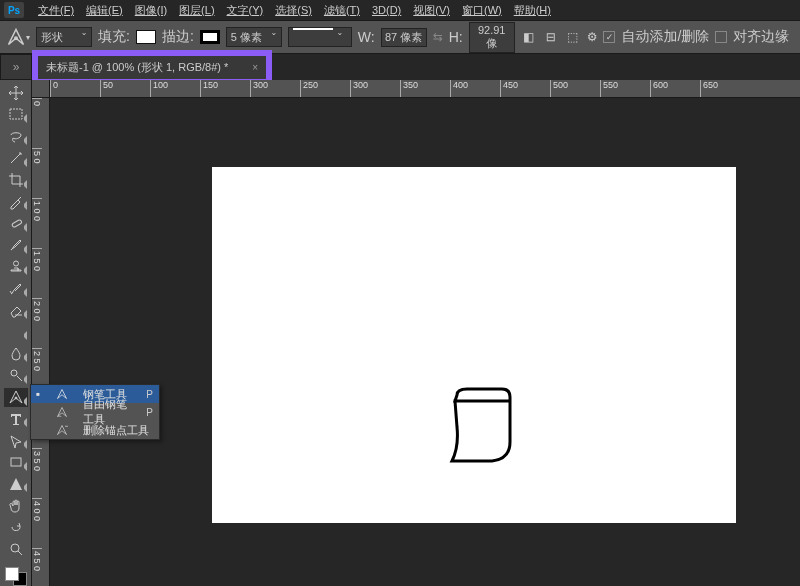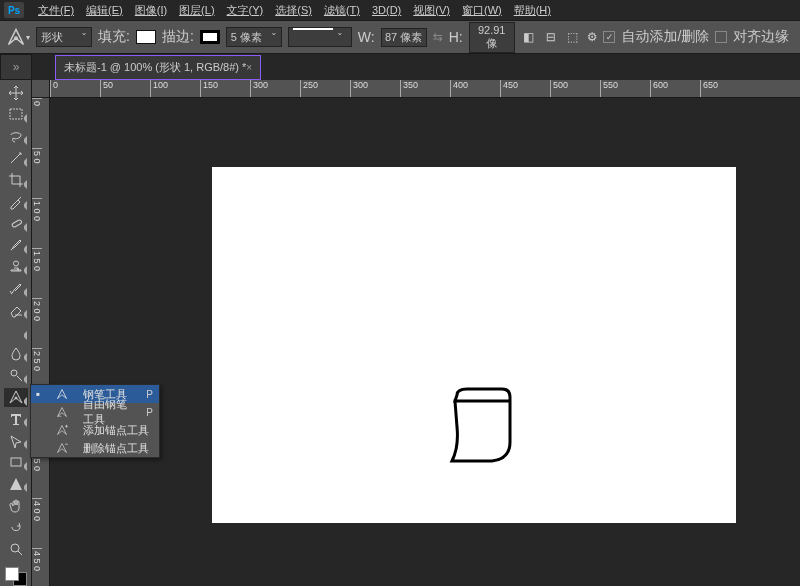--- a/index.html
+++ b/index.html
@@ -25,21 +25,21 @@
 .align-icon { width: 16px; height: 16px; color: #ccc; display: flex; align-items: center; justify-content: center; font-size: 12px; }
 .gear-icon { color: #ccc; font-size: 12px; }
 .cb { width: 12px; height: 12px; border: 1px solid #888; display: flex; align-items: center; justify-content: center; color: #ccc; font-size: 9px; }
 .cb.checked::before { content: "✓"; }
 
 
 .flyout-tab { position: absolute; left: 0; top: 54px; width: 32px; height: 26px; background: #383838; display: flex; align-items: center; justify-content: center; color: #999; font-size: 12px; border: 1px solid #1a1a1a; }
 
 
 .doctabs { position: absolute; left: 32px; top: 54px; height: 26px; display: flex; align-items: center; }
-.doctab { background: #383838; color: #ccc; font-size: 11px; padding: 4px 8px; display: flex; align-items: center; gap: 0; border: 1px solid #8b5cf6; margin-left: 23px; }
+.doctab { background: #383838; color: #ccc; font-size: 11px; padding: 4px 8px; display: flex; align-items: center; gap: 24px; border: 6px solid #8b5cf6; }
 .doctab .x { color: #999; cursor: pointer; font-size: 10px; }
 
 
 .toolbar { position: absolute; left: 0; top: 80px; width: 32px; height: 506px; background: #535353; display: flex; flex-direction: column; align-items: center; padding-top: 4px; gap: 3px; border-right: 1px solid #1a1a1a; }
 .tool { width: 24px; height: 22px; display: flex; align-items: center; justify-content: center; color: #ccc; cursor: pointer; position: relative; }
 .tool svg { width: 16px; height: 16px; }
 .tool.active { background: #2d2d2d; }
 .tool.mark::after { content: ""; position: absolute; right: 1px; bottom: 1px; width: 3px; height: 3px; border-right: 3px solid #aaa; border-bottom: 3px solid transparent; border-top: 3px solid transparent; }
 .fgbg { width: 22px; height: 22px; position: relative; margin-top: 6px; }
 .fg { position: absolute; width: 14px; height: 14px; background: #fff; border: 1px solid #888; left: 0; top: 0; z-index: 2; }
@@ -327,27 +327,18 @@
           <path d="M2 14L8 2l6 12-6-5zM3 14c2-1 3 0 4 0"></path>
         </svg>
       </span>
     <span class="fly-label">自由钢笔工具</span>
     <span class="fly-sc">P</span>
   </div>
   <div class="fly-row">
     <span class="fly-dot"></span>
     <span class="fly-icon">
         <svg viewBox="0 0 16 16" fill="none" stroke="#ccc">
-          <path d="M2 14L8 2l6 12-6-5zM12 3h4M14 1v4"></path>
-        </svg>
-      </span>
-    <span class="fly-label">添加锚点工具</span>
-  </div>
-  <div class="fly-row">
-    <span class="fly-dot"></span>
-    <span class="fly-icon">
-        <svg viewBox="0 0 16 16" fill="none" stroke="#ccc">
           <path d="M2 14L8 2l6 12-6-5zM12 3h4"></path>
         </svg>
       </span>
     <span class="fly-label">删除锚点工具</span>
   </div>
 </div>
 
 </body></html>

